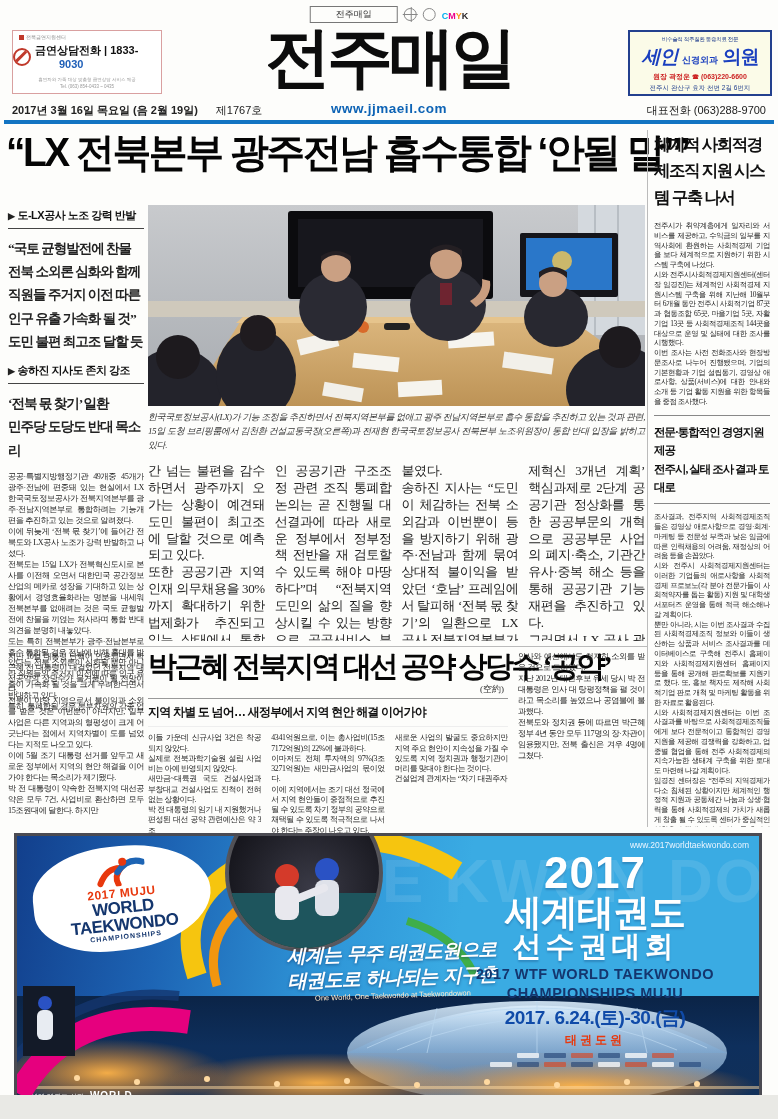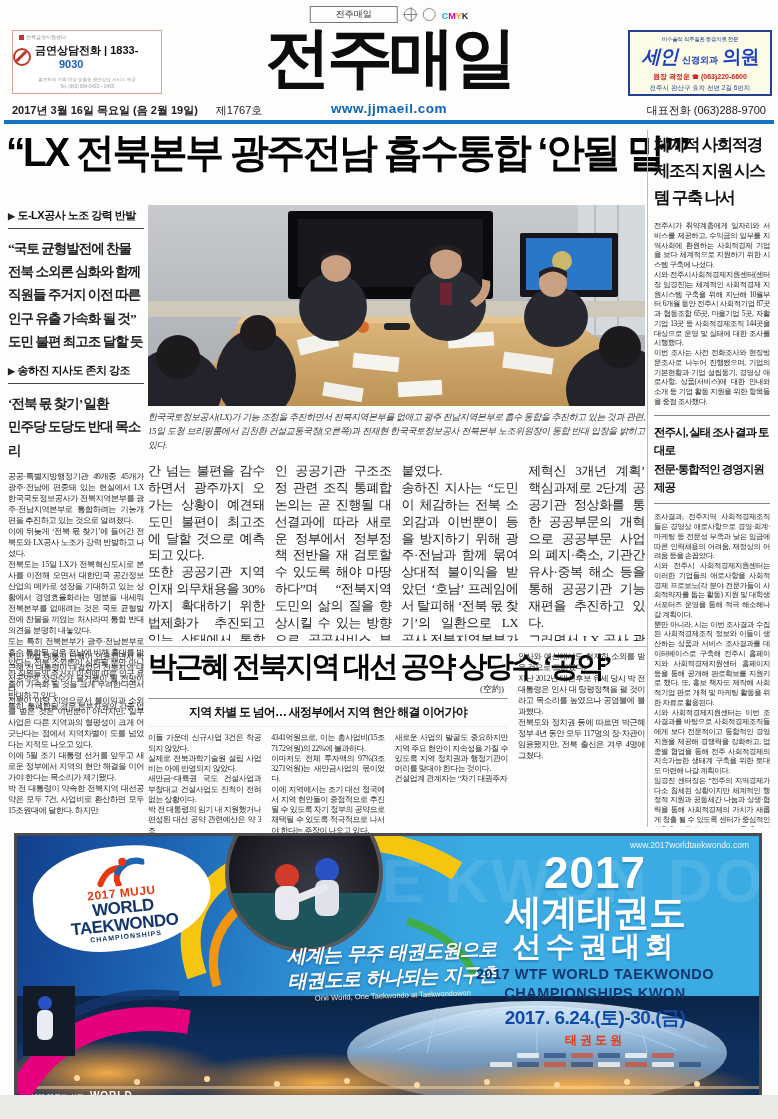--- a/index.html
+++ b/index.html
@@ -61,21 +61,21 @@
   
   #sidebar{left:654px;top:132px;width:116px;height:695px;overflow:hidden;}
   #sidebar h2{margin:0 0 10px 0;font-size:16.5px;line-height:1.6;letter-spacing:-1.5px;font-weight:bold;color:#111;}
   #sidebar .b1,#sidebar .b2{font-size:7.4px;line-height:1.32;letter-spacing:-0.4px;color:#222;}
   #side-subhead{margin:8px 0;padding:7px 0;border-top:1px solid #888;border-bottom:1px solid #888;font-size:11.5px;font-weight:bold;line-height:1.6;letter-spacing:-1px;color:#111;}
   
   #secleft{left:8px;top:652px;width:136px;height:176px;overflow:hidden;}
   #second{left:148px;top:650px;width:360px;}
   #second h2{margin:0;font-size:29px;font-weight:900;letter-spacing:-2.5px;line-height:1.15;color:#050505;white-space:nowrap;}
   #second .note{font-size:9px;color:#333;text-align:right;margin:0 4px 2px 0;}
-  #sec-subhead{border-top:1px solid #999;border-bottom:1px solid #eee;padding:5px 0;font-family:"Liberation Sans",sans-serif;font-weight:bold;font-size:12px;letter-spacing:-0.8px;color:#111;text-align:center;}
+  #sec-subhead{border-top:1px solid #999;border-bottom:1px solid #eee;padding:5px 0;font-family:"Liberation Sans",sans-serif;font-weight:bold;font-size:12px;letter-spacing:-0.8px;color:#111;}
   #seccols{display:flex;gap:10px;margin-top:6px;height:102px;overflow:hidden;}
   #seccols .col{flex:1;font-size:7.9px;line-height:1.3;letter-spacing:-0.4px;color:#222;overflow:hidden;}
   #seccol4{left:518px;top:652px;width:127px;height:176px;overflow:hidden;}
   
   #tkd{left:14px;top:833px;width:748px;height:278px;border:3px solid #4b4b52;background:#2f96d8;box-sizing:border-box;overflow:hidden;}
   #tkd-inner{position:relative;width:742px;height:272px;overflow:hidden;
      background:linear-gradient(100deg,#123f8c 0%,#1d64b4 20%,#2f96d8 42%,#3aabe3 58%,#3aabe3 100%);}
   #tkd-night{position:absolute;left:0;right:0;bottom:0;height:112px;background:linear-gradient(#0b2447 0%,#0e2f5c 45%,#123058 100%);}
   #tkd-watermark{position:absolute;right:-6px;top:18px;font-family:"Liberation Sans",sans-serif;font-weight:900;
      font-size:62px;line-height:.88;color:rgba(255,255,255,0.10);text-align:right;letter-spacing:2px;}
@@ -268,22 +268,22 @@
 
   <div class="abs" id="rule-mid"></div>
   <div class="abs" id="rule-side"></div>
 
   <div class="abs" id="sidebar">
     <h2>체계적 사회적경제조직 지원 시스템 구축 나서</h2>
     <div class="b1 justify preline">전주시가 취약계층에게 일자리와 서비스를 제공하고, 수익금의 일부를 지역사회에 환원하는 사회적경제 기업을 보다 체계적으로 지원하기 위한 시스템 구축에 나섰다.
 시와 전주시사회적경제지원센터(센터장 임경진)는 체계적인 사회적경제 지원시스템 구축을 위해 지난해 10월부터 6개월 동안 전주시 사회적기업 87곳과 협동조합 65곳, 마을기업 5곳, 자활기업 13곳 등 사회적경제조직 144곳을 대상으로 운영 및 실태에 대한 조사를 시행했다.
 이번 조사는 사전 전화조사와 현장방문조사로 나누어 진행됐으며, 기업의 기본현황과 기업 설립동기, 경영상 애로사항, 상품(서비스)에 대한 안내와 소개 등 기업 활동 지원을 위한 항목들을 중점 조사했다.</div>
     <div id="side-subhead">
+      <div>전문·통합적인 경영지원 제공</div>
       <div>전주시, 실태 조사 결과 토대로</div>
-      <div>전문·통합적인 경영지원 제공</div>
     </div>
     <div class="b2 justify preline">조사결과, 전주지역 사회적경제조직들은 경영상 애로사항으로 경영·회계·마케팅 등 전문성 부족과 낮은 임금에 따른 인력채용의 어려움, 재정상의 어려움 등을 손꼽았다.
 시와 전주시 사회적경제지원센터는 이러한 기업들의 애로사항을 사회적경제 프로보노(각 분야 전문가들이 사회적약자를 돕는 활동) 지원 및 대학생 서포터즈 운영을 통해 적극 해소해나갈 계획이다.
 뿐만 아니라, 시는 이번 조사결과 수집된 사회적경제조직 정보와 이들이 생산하는 상품과 서비스 조사결과를 데이터베이스로 구축해 전주시 홈페이지와 사회적경제지원센터 홈페이지 등을 통해 공개해 판로확보를 지원키로 했다. 또, 홍보 책자도 제작해 사회적기업 판로 개척 및 마케팅 활동을 위한 자료로 활용된다.
 시와 사회적경제지원센터는 이번 조사결과를 바탕으로 사회적경제조직들에게 보다 전문적이고 통합적인 경영지원을 제공해 경쟁력을 강화하고, 업종별 협업을 통해 전주 사회적경제의 지속가능한 생태계 구축을 위한 토대도 마련해 나갈 계획이다.
 임경진 센터장은 “전주의 지역경제가 다소 침체된 상황이지만 체계적인 행정적 지원과 공동체간 나눔과 상생·협력을 통해 사회적경제의 가치가 새롭게 창출 될 수 있도록 센터가 중심적인 역할을 수행해 나갈 수 있도록 혼신의 노력을 다할 계획”이라고 말했다.  /김인근 기자</div>
   </div>
 
   <div class="abs smallbody justify preline" id="secleft">지난 10일 대통령 탄핵이 인용되면서 박근혜 전 대통령이 내걸었던 전북지역 대선공약의 상당수가 물거품이 될 전망이다.
 전북이 야당 지역으로서 불이익과 소외를 받은 것은 이번뿐이 아니지만, 일부 사업은 다른 지역과의 형평성이 크게 어긋난다는 점에서 지역차별이 도를 넘었다는 지적도 나오고 있다.
@@ -402,21 +402,21 @@
         <div class="s2">태권도로 하나되는 지구촌</div>
         <div class="s3">One World, One Taekwondo at Taekwondowon</div>
       </div>
 
       <div id="tkd-url">www.2017worldtaekwondo.com</div>
       <div id="tkd-right">
         <div class="y1">2017</div>
         <div class="y3">세계태권도</div>
         <div class="y4">선수권대회</div>
         <div class="en">2017 WTF WORLD TAEKWONDO</div>
-        <div class="en">CHAMPIONSHIPS KWON</div>
+        <div class="en">CHAMPIONSHIPS MUJU</div>
         <div class="date">2017. 6.24.(토)-30.(금)</div>
         <div class="venue">태권도원</div>
         <div class="sponsor-row">
             <i></i>
             <i></i>
             <i></i>
             <i></i>
             <i></i>
             <i></i>
           </div>

